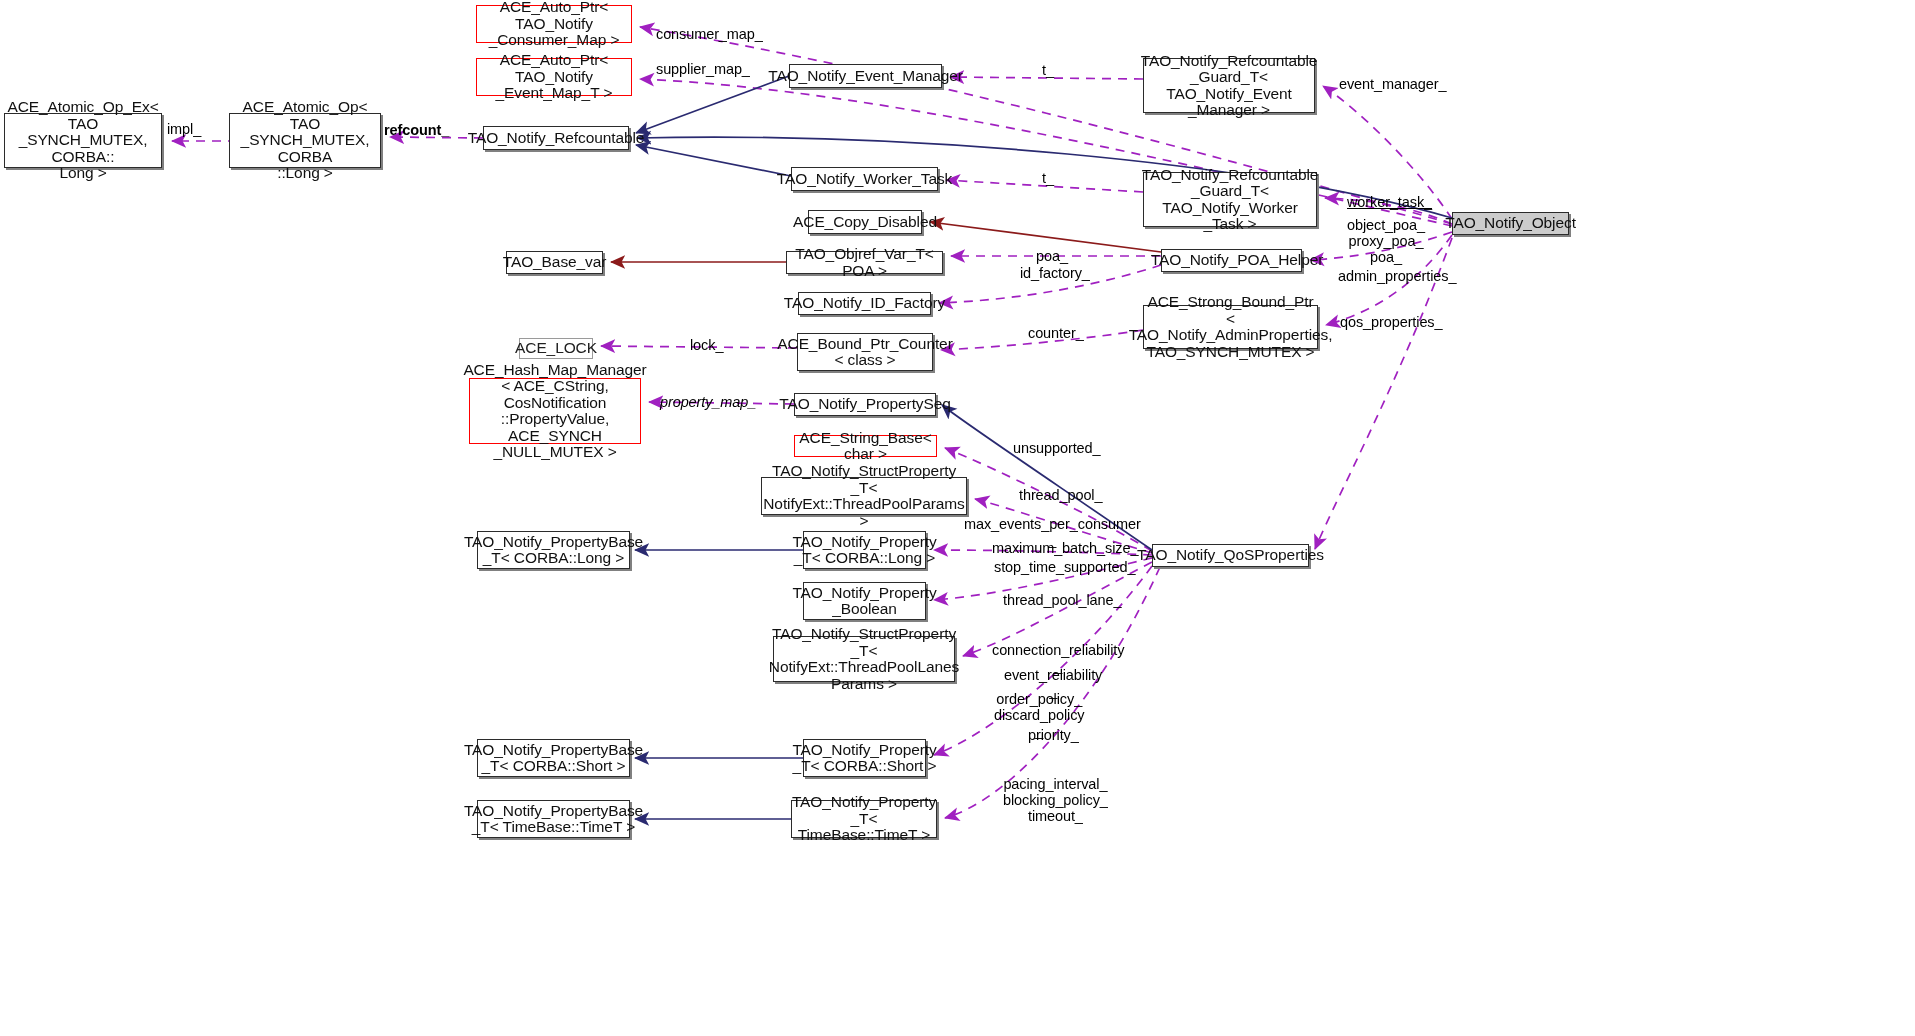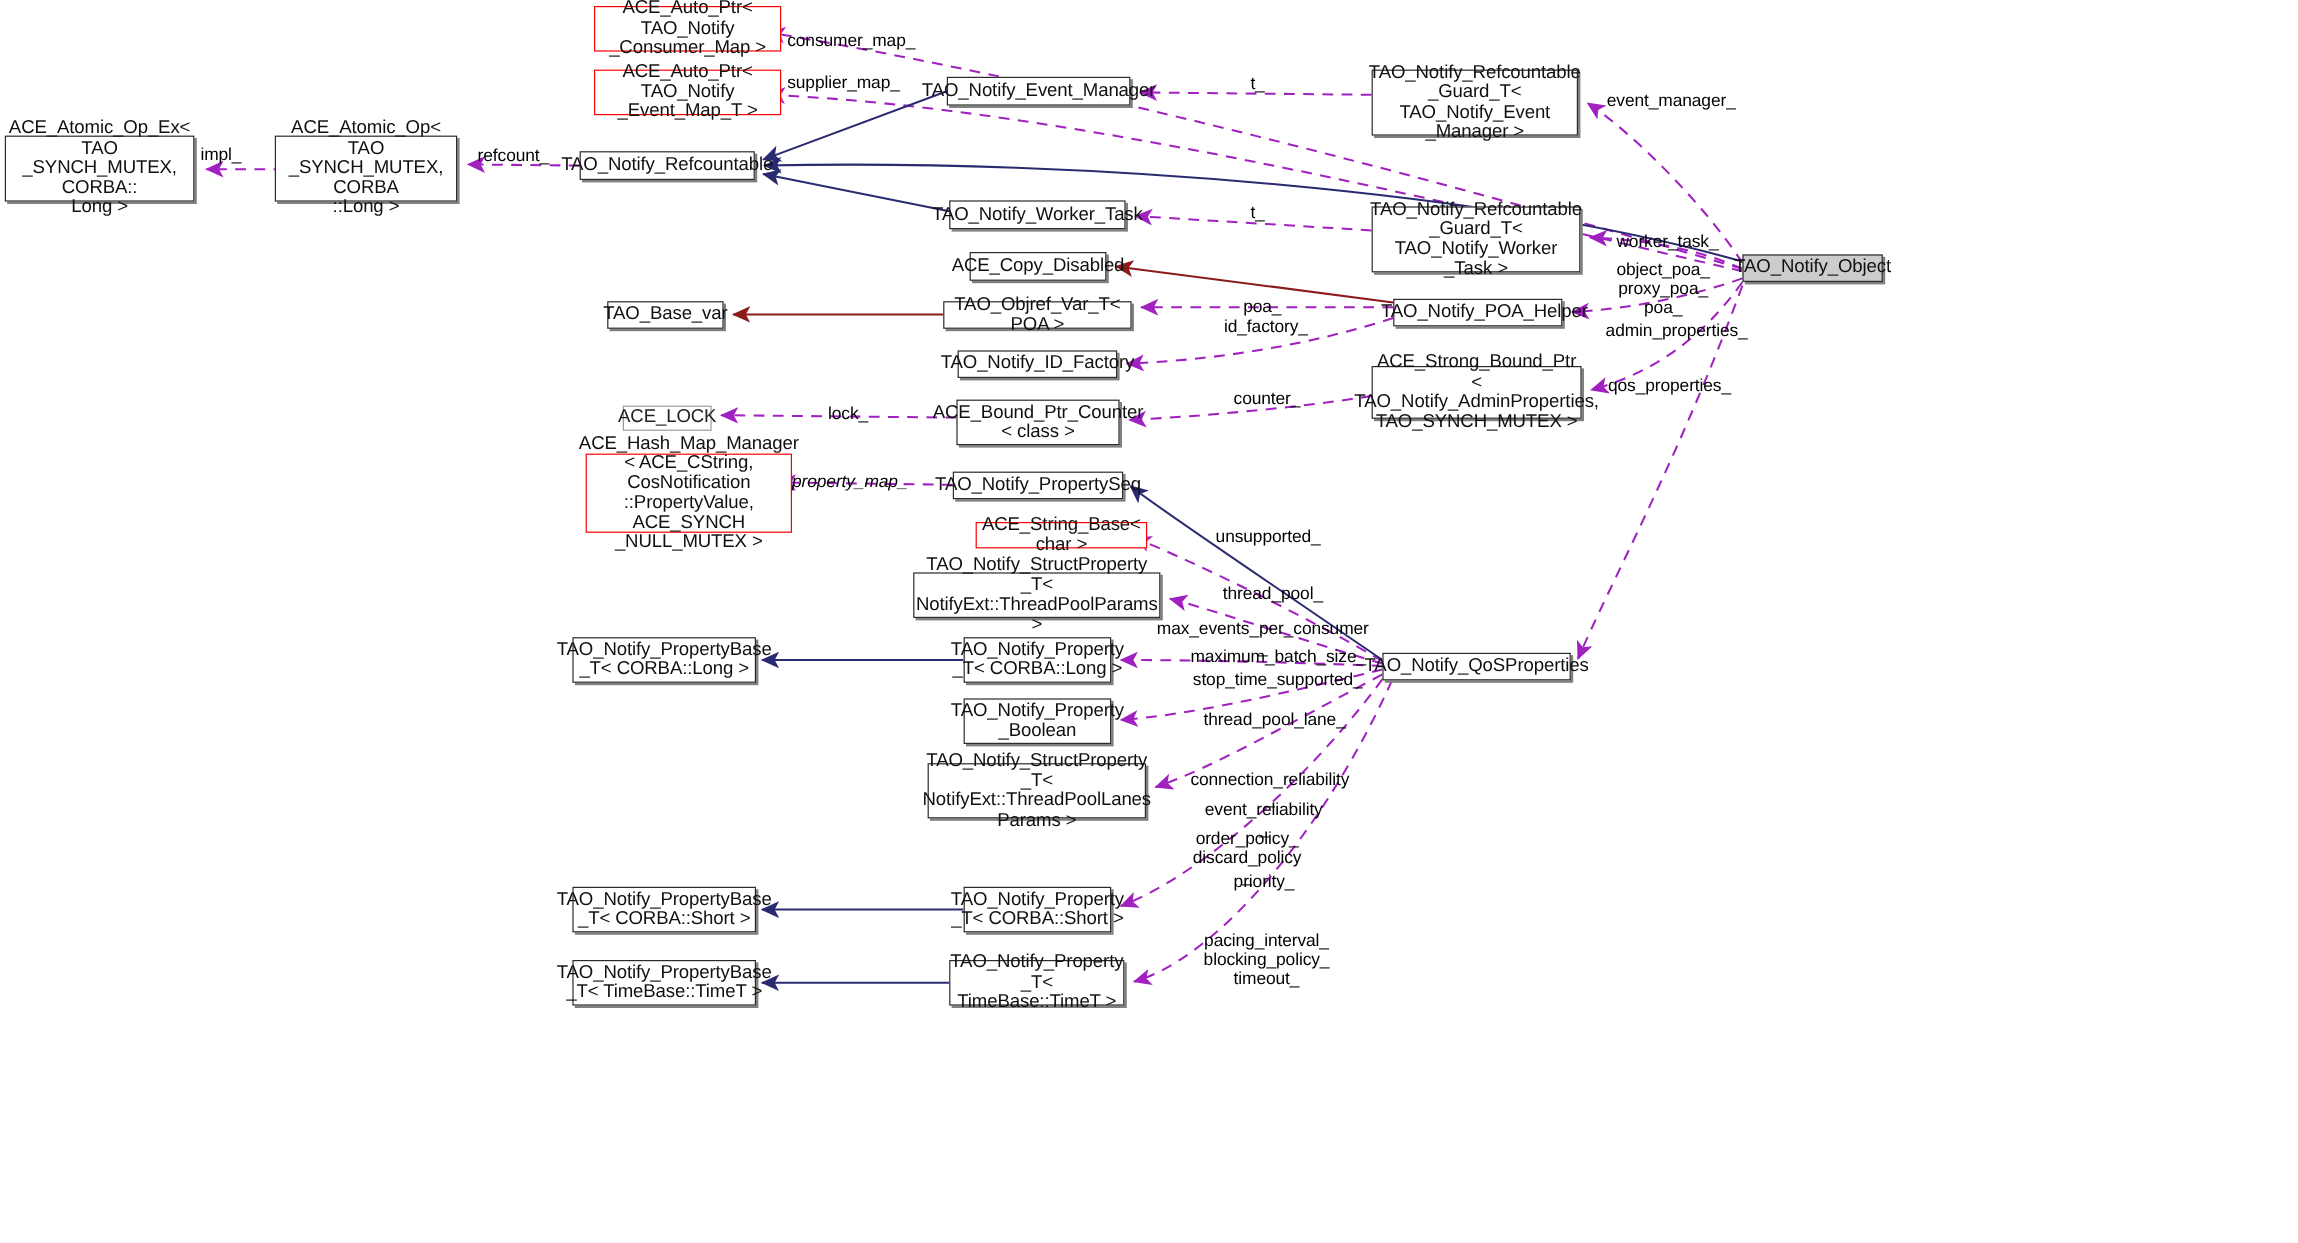--- a/index.html
+++ b/index.html
@@ -4,21 +4,21 @@
 <style>
   html,body{margin:0;padding:0;background:#ffffff;}
   body{font-family:"Liberation Sans","DejaVu Sans",sans-serif;}
   #diagram{position:relative;width:1915px;height:1036px;background:#fff;overflow:hidden;}
   #edges{position:absolute;left:0;top:0;width:1915px;height:1036px;}
   .node{position:absolute;box-sizing:border-box;background:#fff;border:1px solid #2b2b2b;
         display:flex;align-items:center;justify-content:center;text-align:center;
         font-size:15.5px;line-height:16.5px;color:#101010;letter-spacing:-0.1px;
         padding:2px 5px;white-space:pre-line;
         box-shadow:2px 2px 0 0 #808080;}
-  .node.red{border:1.5px solid #ff0000;box-shadow:none;margin-left:19px;}
+  .node.red{border:1.5px solid #ff0000;box-shadow:none;}
   .node.gray{border:1px solid #9a9a9a;box-shadow:none;color:#202020;}
   .node.focus{background:#cccccc;border:1px solid #2b2b2b;box-shadow:2px 2px 0 0 #808080;}
   .edge-label{position:absolute;font-size:14.5px;line-height:16px;color:#000;
               text-align:center;white-space:pre-line;letter-spacing:-0.1px;}
 </style>
 </head>
 <body>
 
 <div id="diagram">
 
@@ -133,25 +133,25 @@
       <div class="node" style="left: 477px; top: 800px; width: 153px; height: 38px;">TAO_Notify_PropertyBase
 _T&lt; TimeBase::TimeT &gt;</div>
       <div class="node" style="left: 791px; top: 800px; width: 146px; height: 38px;">TAO_Notify_Property
 _T&lt; TimeBase::TimeT &gt;</div>
       <div class="node focus" style="left: 1452px; top: 212px; width: 117px; height: 23px;">TAO_Notify_Object</div>
     </div>
   <div id="labels">
       <div class="edge-label" style="left: 656px; top: 26px;">consumer_map_</div>
       <div class="edge-label" style="left: 656px; top: 61px;">supplier_map_</div>
       <div class="edge-label" style="left: 167px; top: 121px;">impl_</div>
-      <div class="edge-label" style="left: 398px; top: 122px;">refcount_</div>
+      <div class="edge-label" style="left: 384px; top: 122px; font-weight: bold;">refcount_</div>
       <div class="edge-label" style="left: 1042px; top: 62px;">t_</div>
       <div class="edge-label" style="left: 1042px; top: 170px;">t_</div>
       <div class="edge-label" style="left: 1339px; top: 76px;">event_manager_</div>
-      <div class="edge-label" style="left: 1347px; top: 194px;">worker_task_</div>
+      <div class="edge-label" style="left: 1347px; top: 194px; text-decoration: underline;">worker_task_</div>
       <div class="edge-label" style="left: 1347px; top: 217px;">object_poa_
 proxy_poa_
 poa_</div>
       <div class="edge-label" style="left: 1338px; top: 268px;">admin_properties_</div>
       <div class="edge-label" style="left: 1340px; top: 314px;">qos_properties_</div>
       <div class="edge-label" style="left: 1036px; top: 248px;">poa_</div>
       <div class="edge-label" style="left: 1020px; top: 265px;">id_factory_</div>
       <div class="edge-label" style="left: 1028px; top: 325px;">counter_</div>
       <div class="edge-label" style="left: 690px; top: 337px;">lock_</div>
       <div class="edge-label" style="left: 660px; top: 394px; font-style: italic;">property_map_</div>

